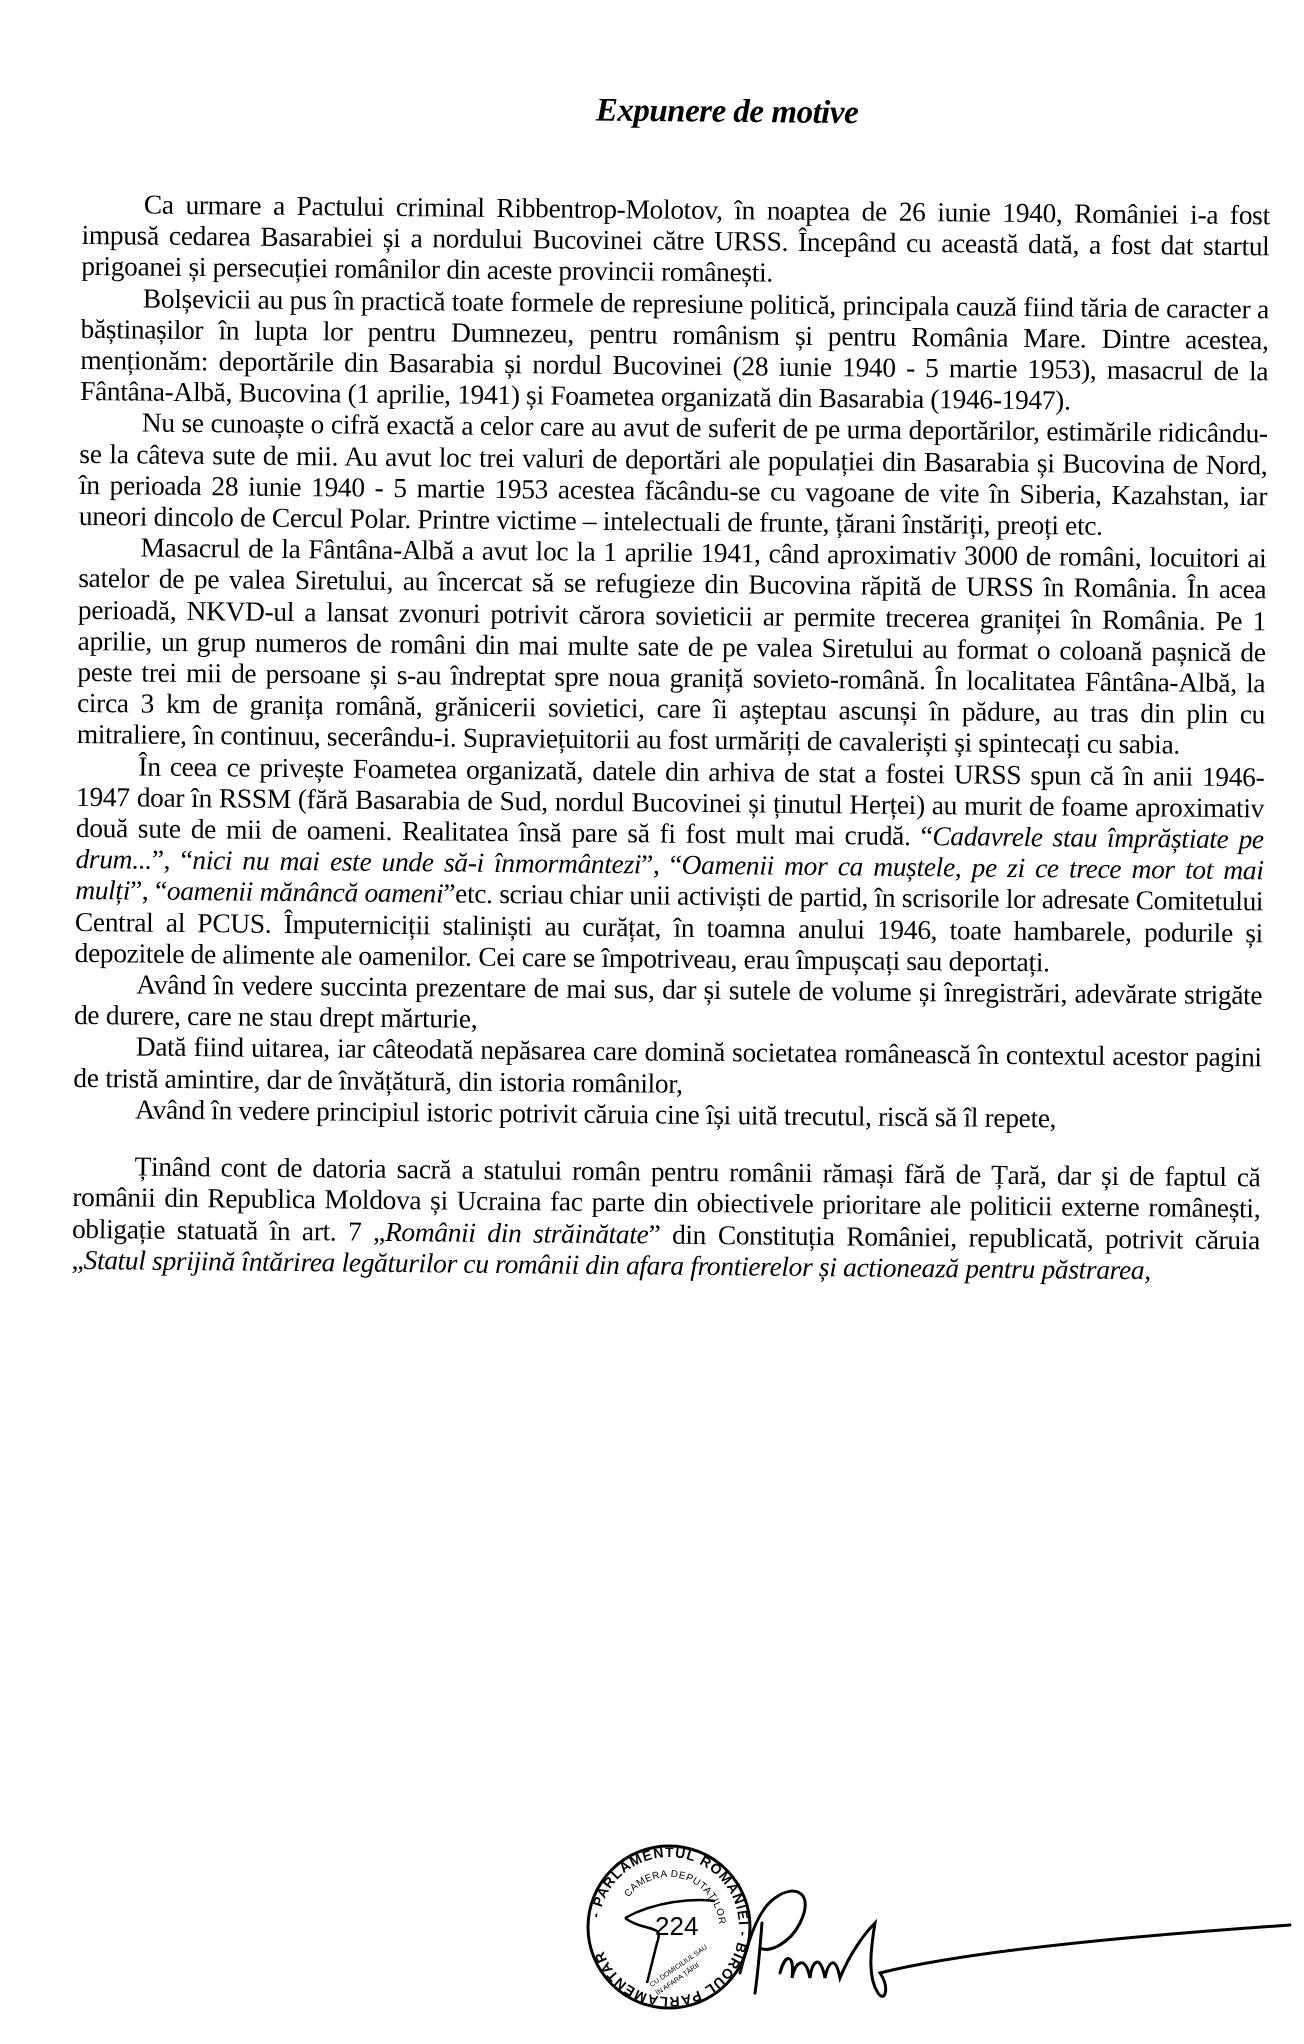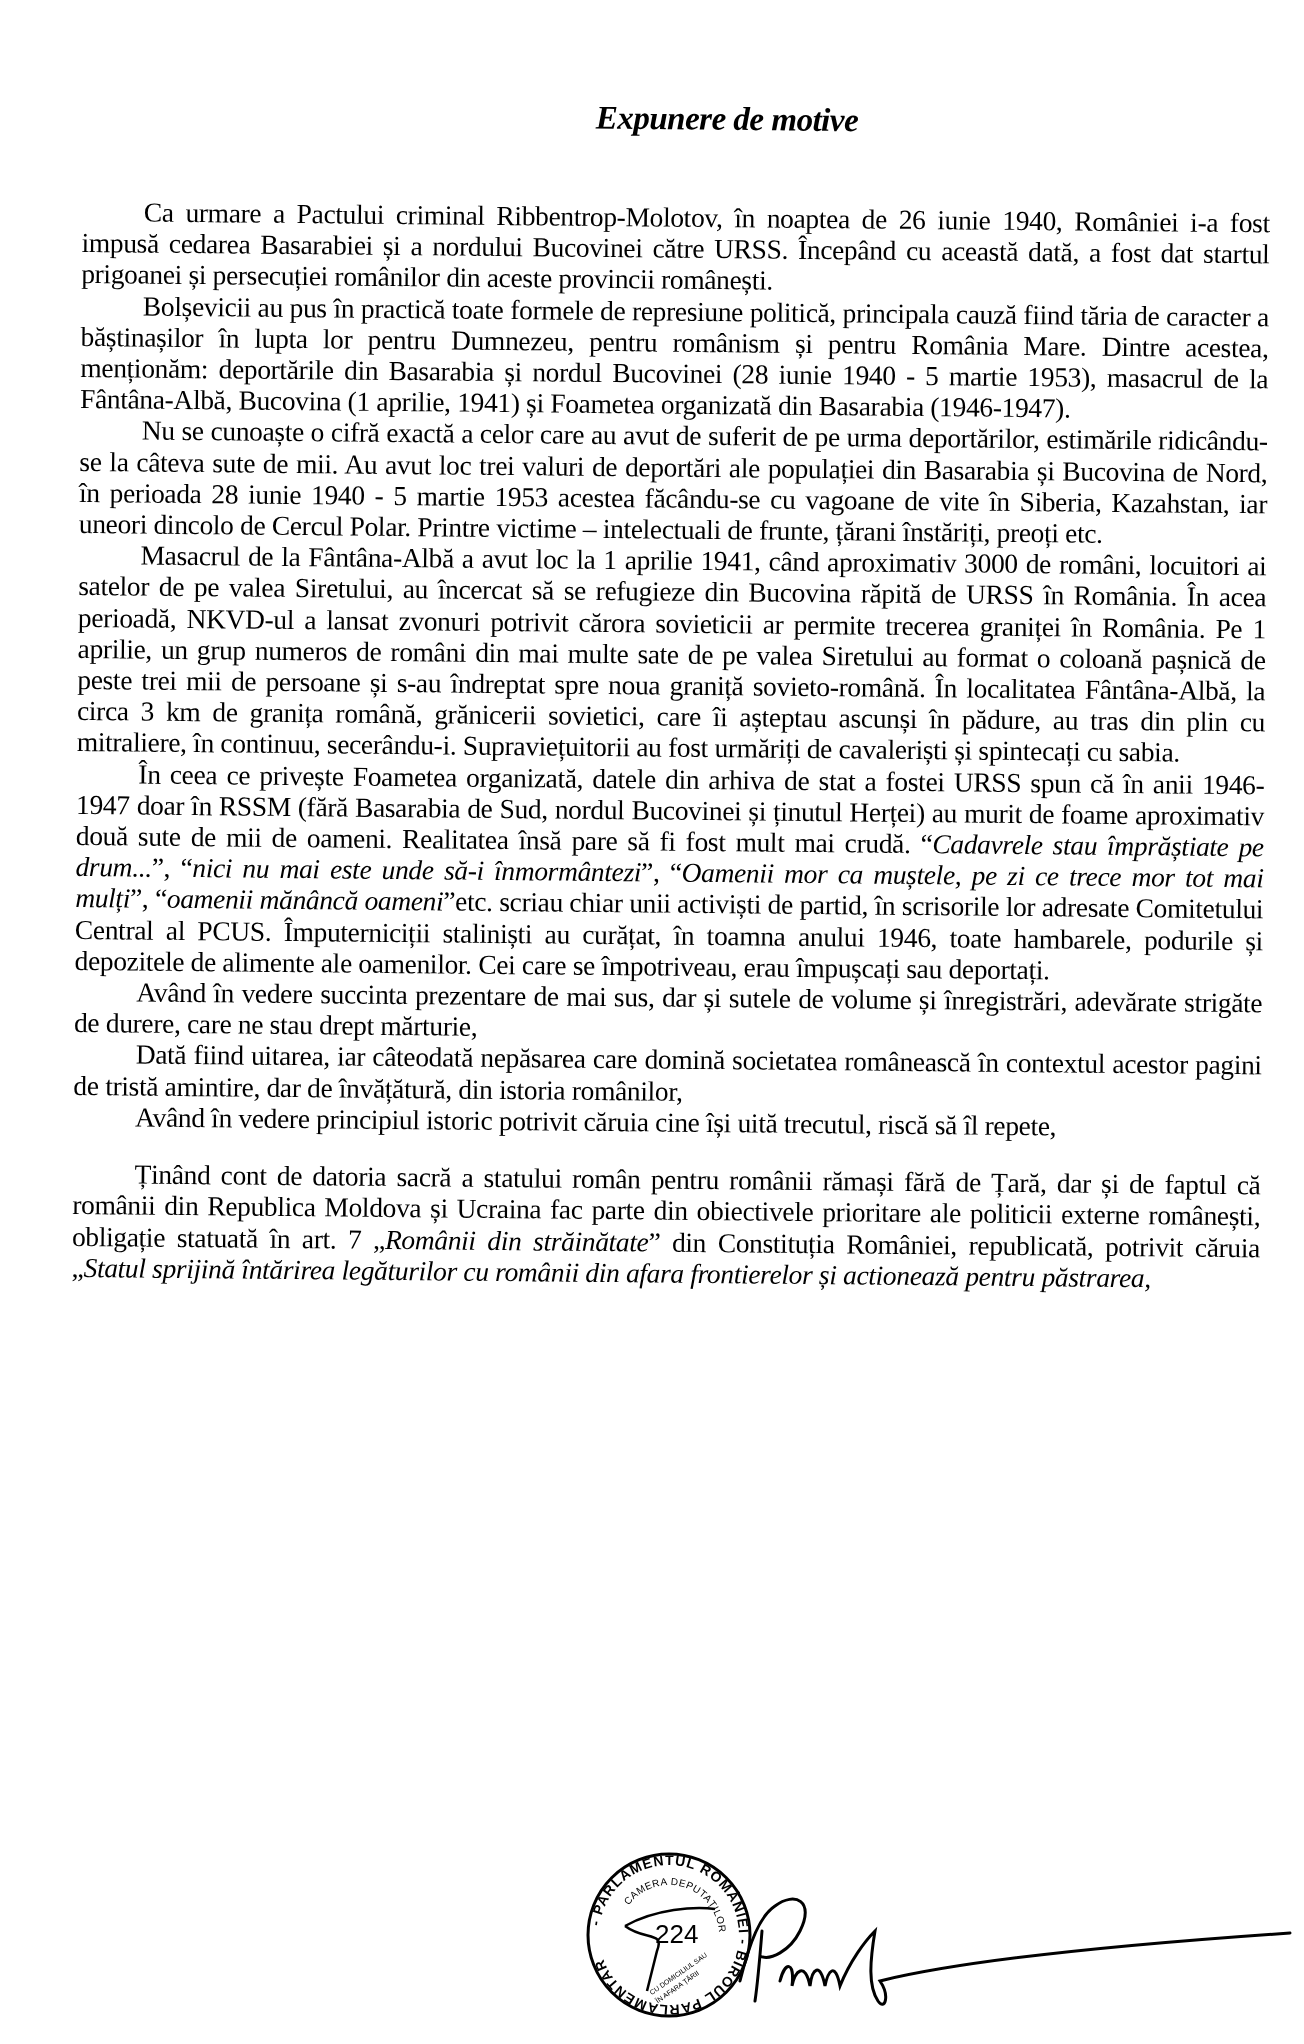--- a/index.html
+++ b/index.html
@@ -1,18 +1,18 @@
 <!DOCTYPE html>
 <html><head>
 <meta charset="utf-8">
 <style>
   html, body { margin: 0; padding: 0; background: #ffffff; }
   body { width: 1304px; height: 2044px; position: relative; overflow: hidden; color: #000; }
   .page {
-    position: absolute; left: 0; top: 16px; width: 1304px; height: 1444px;
+    position: absolute; left: 0; top: 8px; width: 1304px; height: 1444px;
     font-family: "Liberation Serif", "DejaVu Serif", serif;
   }
   .title {
     position: absolute; left: 0; top: 84px; width: 1304px; text-align: center;
     padding-left: 150px; box-sizing: border-box;
     font-size: 33px; font-weight: bold; font-style: italic; letter-spacing: -0.5px;
     transform: rotate(0.6deg);
   }
   .body {
     position: absolute; left: 82px; top: 180px; width: 1188px;

